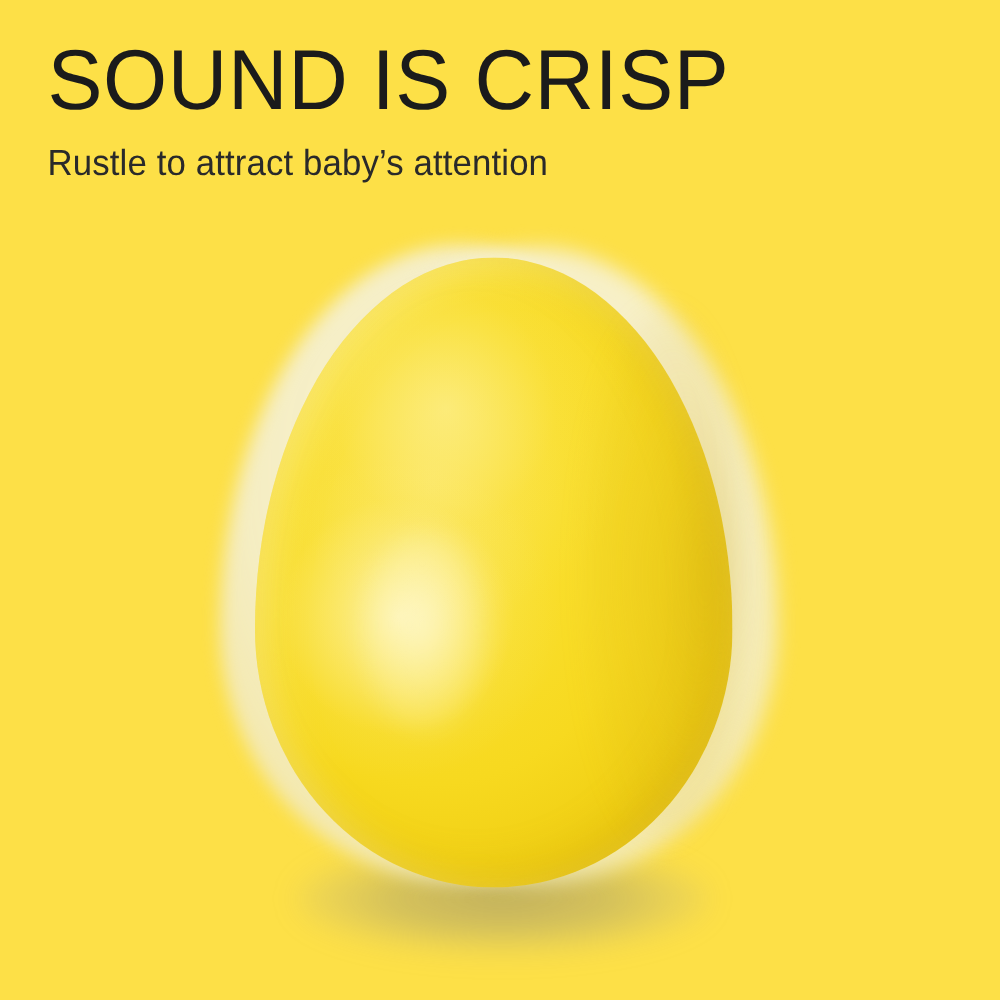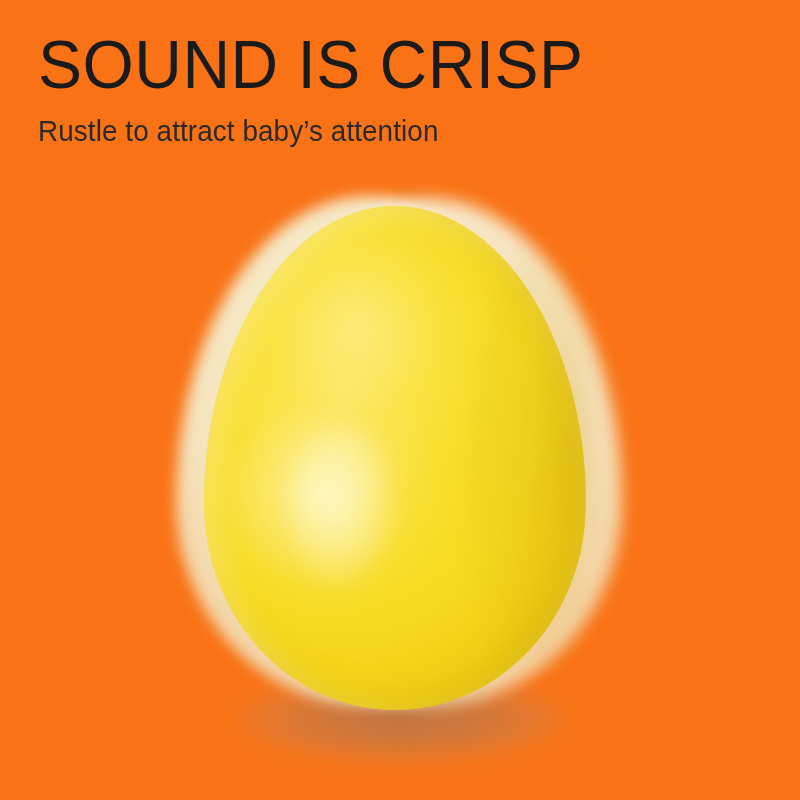--- a/index.html
+++ b/index.html
@@ -11,21 +11,21 @@
     height: 800px;
     overflow: hidden;
     font-family: "Liberation Sans", sans-serif;
     background: #efefef;
   }
 
   #poster {
     position: relative;
     width: 800px;
     height: 800px;
-    background: #f97316;
+    background: #fde047;
     overflow: hidden;
   }
 
   
   .text-block {
     position: absolute;
     left: 38px;
     top: 28px;
     width: 700px;
     z-index: 30;

